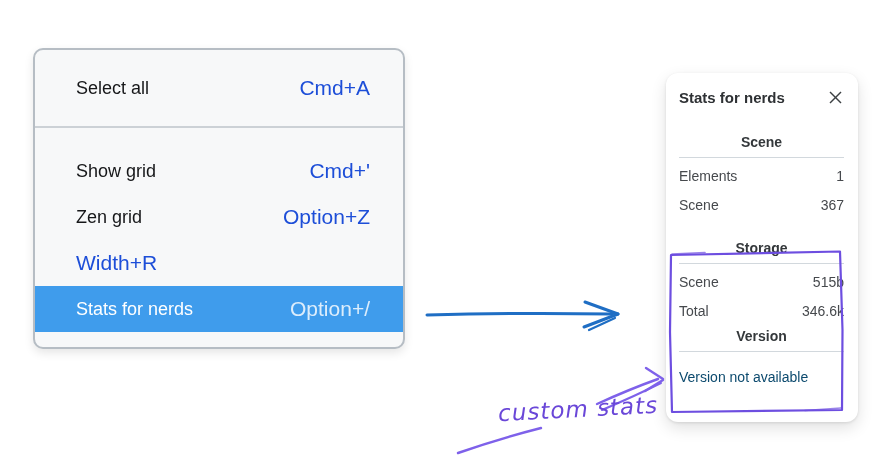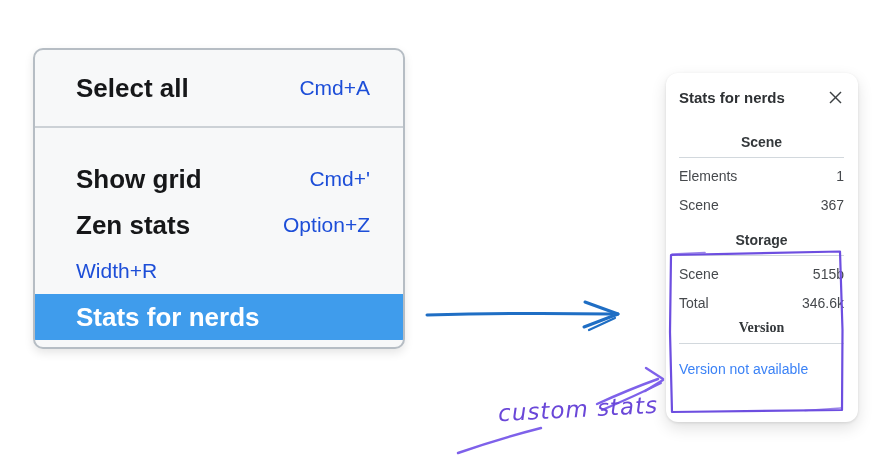--- a/index.html
+++ b/index.html
@@ -10,46 +10,46 @@
   
   .context-menu {
     position:absolute; left:33px; top:48px; width:372px; height:301px;
     background:#f7f8f9; border:2px solid #b6bdc4; border-radius:10px;
     box-shadow:0 4px 10px rgba(0,0,0,.10); overflow:hidden;
   }
   .menu-item {
     display:flex; justify-content:space-between; align-items:center;
     padding:0 33px 0 41px; height:46px; cursor:default;
   }
-  .menu-item .mi-label { font-size:26px; color:#161719;font-weight:bold; }
+  .menu-item .mi-label { font-size:18px; color:#161719; }
   .menu-item .mi-shortcut { font-size:21px; color:#1d4ed8; }
   .menu-item.first { height:76px; }
   .menu-separator { border-top:2px solid #ccd1d6; }
-  .menu-group { padding-top:28px; }
+  .menu-group { padding-top:20px; }
   .menu-item.selected { background:#3f9cec; }
   .menu-item.selected .mi-label { color:#ffffff; }
   .menu-item.selected .mi-shortcut { color:rgba(255,255,255,.82); }
 
   
   .stats-panel {
     position:absolute; left:666px; top:73px; width:192px; height:349px;
     background:#ffffff; border-radius:12px;
     box-shadow:0 1px 3px rgba(0,0,0,.10), 0 6px 16px rgba(0,0,0,.12);
     padding:14px 14px 10px 13px; font-size:14px; color:#46494d;
   }
   .sp-header { display:flex; justify-content:space-between; align-items:center; height:20px; }
   .sp-title { font-size:15px; font-weight:bold; color:#2e3134; }
   .sp-close { width:18px; height:18px; display:flex; align-items:center; justify-content:center; cursor:pointer; }
   .sp-section-h { text-align:center; font-weight:bold; font-size:14px; color:#34383b; height:18px; line-height:18px; }
   .sp-h-scene   { margin-top:26px; }
-  .sp-h-storage { margin-top:12px; }
-  .sp-h-version { margin-top:2px;font-family:Liberation Serif, serif; }
+  .sp-h-storage { margin-top:20px; }
+  .sp-h-version { margin-top:2px; }
   .sp-hr { border:none; border-top:1px solid #d2d8dd; margin:6px 0 3px 0; }
   .sp-row { display:flex; justify-content:space-between; align-items:center; height:29px;gap:28px; }
-  .sp-note { margin-top:12px; height:26px; display:flex; align-items:center; color:#3b82f6; }
+  .sp-note { margin-top:12px; height:26px; display:flex; align-items:center; color:#0c4a6e; }
 
   
   .anno-svg { position:absolute; left:0; top:0; width:873px; height:461px;
               pointer-events:none; z-index:10; }
   .custom-stats-label {
     position:absolute; left:498px; top:396px; z-index:11;
     font-size:23px; font-style:italic; color:#6a47d8;
     letter-spacing:1px; transform:rotate(-3deg); pointer-events:none;
     font-family:"DejaVu Sans", sans-serif;
   }
@@ -64,28 +64,29 @@
       <span class="mi-label">Select all</span>
       <span class="mi-shortcut">Cmd+A</span>
     </div>
     <div class="menu-separator"></div>
     <div class="menu-group">
       <div class="menu-item">
         <span class="mi-label">Show grid</span>
         <span class="mi-shortcut">Cmd+'</span>
       </div>
       <div class="menu-item">
-        <span class="mi-label">Zen stats</span>
+        <span class="mi-label">Zen grid</span>
         <span class="mi-shortcut">Option+Z</span>
       </div>
       <div class="menu-item">
         <span class="mi-shortcut">Width+R</span>
       </div>
       <div class="menu-item selected">
         <span class="mi-label">Stats for nerds</span>
+        <span class="mi-shortcut">Option+/</span>
       </div>
     </div>
   </div>
 
   <div class="stats-panel">
     <div class="sp-header">
       <span class="sp-title">Stats for nerds</span>
       <span class="sp-close">
         <svg width="15" height="15" viewBox="0 0 15 15">
           <line x1="2" y1="2" x2="13" y2="13" stroke="#3c4043" stroke-width="1.4"></line>

